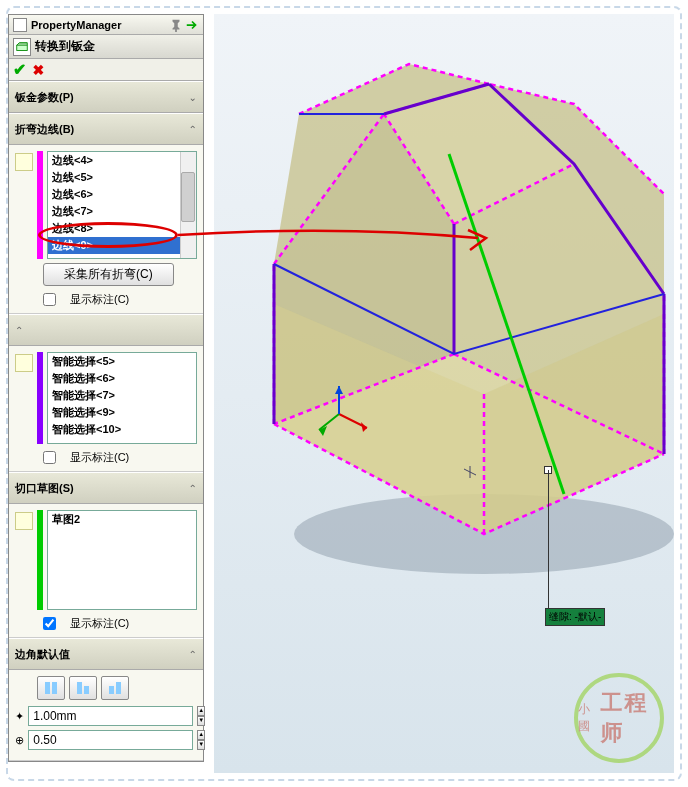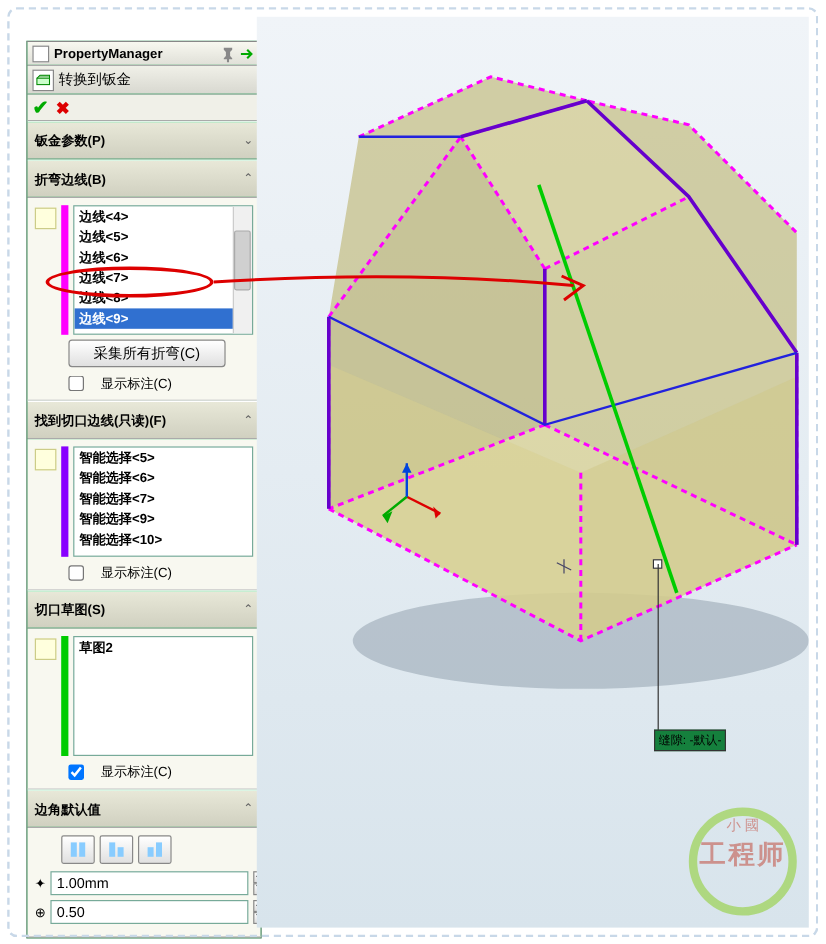--- a/index.html
+++ b/index.html
@@ -1,31 +1,31 @@
 <!DOCTYPE html>
 <html><head>
 <meta charset="utf-8">
 <style>
 * { box-sizing: border-box; margin: 0; padding: 0; font-family: "Microsoft YaHei", Arial, sans-serif; }
 body { width: 688px; height: 787px; background: #fff; position: relative; overflow: hidden; }
 
 .stamp-border { position: absolute; inset: 6px; border: 2px dashed #c8d8e8; border-radius: 8px; pointer-events: none; z-index: 100; }
 
-.pm-panel { position: absolute; left: 22px; top: 14px; width: 196px; background: #22c55e; border: 1px solid #888; font-size: 12px; margin-top: 20px; }
+.pm-panel { position: absolute; left: 8px; top: 14px; width: 196px; background: #be185d; border: 1px solid #888; font-size: 12px; }
 
 .pm-title { background: linear-gradient(#f8f8f0,#e0e0d8); height: 20px; display: flex; align-items: center; padding: 0 4px; border-bottom: 1px solid #aaa; }
 .pm-title-icon { width: 14px; height: 14px; background: #fff; border: 1px solid #888; margin-right: 4px; }
 .pm-title-text { flex: 1; font-weight: bold; font-size: 11px; }
 .pm-pin { width: 14px; height: 14px; margin-left: 2px; }
 .pm-pin svg { width: 100%; height: 100%; }
 
 .feature-bar { background: linear-gradient(#f0f0e8,#d8d8d0); height: 24px; display: flex; align-items: center; padding: 0 4px; border-bottom: 1px solid #aaa; }
 .feature-icon { width: 18px; height: 18px; background: #fff; border: 1px solid #888; margin-right: 4px; display: flex; align-items: center; justify-content: center; }
 .feature-icon svg { width: 14px; height: 14px; }
-.feature-text { font-size: 12px; font-weight: normal; }
+.feature-text { font-size: 12px; font-weight: bold; }
 
 .okcancel { height: 22px; display: flex; align-items: center; padding: 0 4px; gap: 6px; background: #f0f0e8; border-bottom: 1px solid #aaa; }
 .ok-icon { color: #0a0; font-size: 16px; font-weight: bold; cursor: pointer; }
 .cancel-icon { color: #d00; font-size: 14px; font-weight: bold; cursor: pointer; }
 
 .section-header { background: linear-gradient(#e8e8d8,#d0d0c0); height: 32px; display: flex; align-items: center; padding: 0 6px; border-top: 1px solid #fff; border-bottom: 1px solid #aaa; cursor: pointer; }
 .section-header-text { flex: 1; font-size: 11px; font-weight: bold; }
 .section-chevron { font-size: 10px; color: #666; }
 
 .section-body { background: #f8f8f0; padding: 6px; border-bottom: 1px solid #ccc; }
@@ -60,21 +60,21 @@
 
 .viewport { position: absolute; left: 214px; top: 14px; right: 14px; bottom: 14px; background: linear-gradient(#f0f4f8,#d8e4ec); overflow: hidden; }
 
 .red-annot { position: absolute; left: 38px; top: 222px; width: 140px; height: 26px; border: 3px solid #d00; border-radius: 50%; z-index: 50; pointer-events: none; }
 .red-arrow { position: absolute; left: 178px; top: 220px; width: 320px; height: 50px; z-index: 50; pointer-events: none; }
 
 .callout { position: absolute; left: 545px; top: 608px; font-size: 10px; background: #15803d; border: 1px solid #333; padding: 1px 3px; z-index: 20; }
 .callout-line { position: absolute; left: 548px; top: 470px; width: 1px; height: 140px; background: #333; z-index: 19; }
 .callout-dot { position: absolute; left: 544px; top: 466px; width: 8px; height: 8px; background: #fff; border: 1px solid #333; z-index: 19; }
 
-.watermark { position: absolute; right: 24px; bottom: 24px; width: 90px; height: 90px; border: 7px solid #84cc16; border-radius: 50%; display: flex; flex-direction: column; align-items: center; opacity: 0.5; z-index: 30; }
+.watermark { position: absolute; right: 24px; bottom: 24px; width: 90px; height: 90px; border: 4px solid #84cc16; border-radius: 50%; display: flex; flex-direction: row; align-items: center; justify-content: center; opacity: 0.5; z-index: 30; }
 .watermark-small { font-size: 12px; color: #c04030; }
 .watermark-big { font-size: 22px; color: #c04030; font-weight: bold; letter-spacing: 2px; }
 
 .model-svg { position: absolute; left: 10px; top: 40px; width: 450px; height: 560px; }
 </style>
 </head>
 <body>
 
 <div class="stamp-border"></div>
 
@@ -132,21 +132,20 @@
       </div>
     </div>
     <button class="btn" style="margin-left:28px">采集所有折弯(C)</button>
     <div class="checkbox-row" style="margin-left:28px">
       <input type="checkbox" style="">
       <span>显示标注(C)</span>
     </div>
   </div>
 
   <div class="section-header">
-    <span class="section-header-text">找到切口边线(只读)(F)</span>
     <span class="section-chevron">⌃</span>
   </div>
   <div class="section-body">
     <div class="list-row">
       <span class="list-icon"></span>
       <span class="color-bar purple"></span>
       <div class="listbox short">
         <div class="listbox-item">智能选择&lt;5&gt;</div>
         <div class="listbox-item">智能选择&lt;6&gt;</div>
         <div class="listbox-item">智能选择&lt;7&gt;</div>

